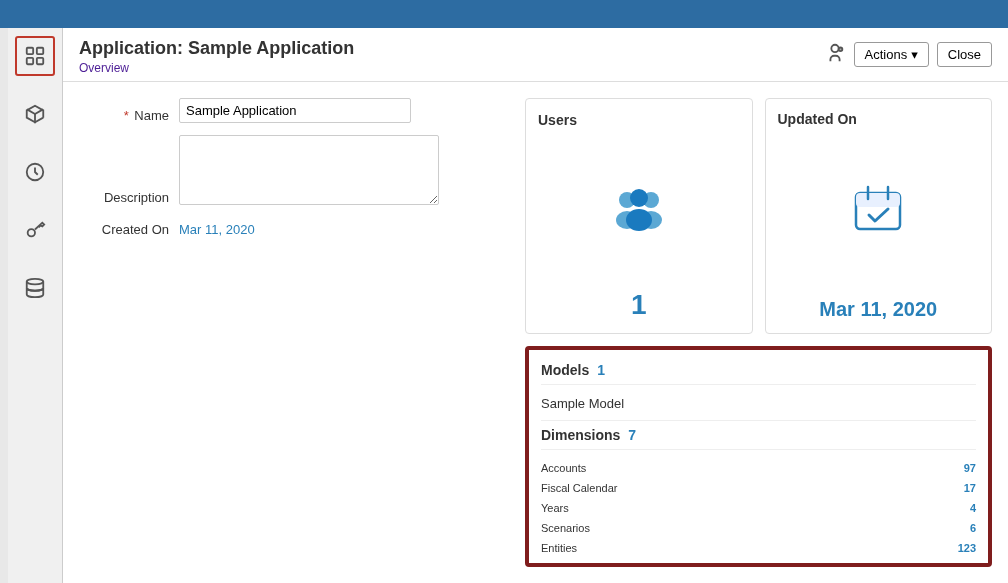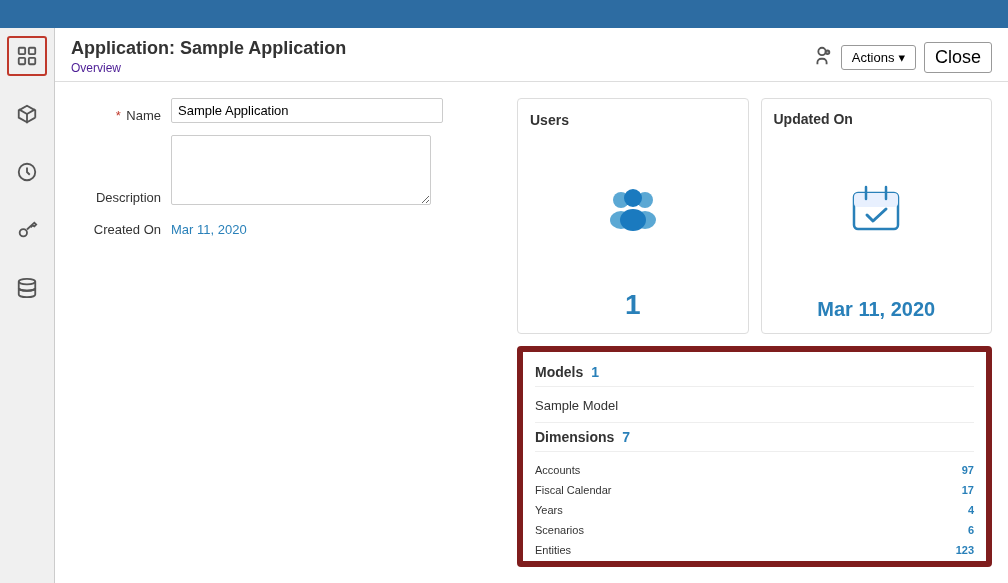--- a/index.html
+++ b/index.html
@@ -18,20 +18,21 @@
       height: 28px;
       display: flex;
       align-items: center;
       padding: 0 8px;
     }
 
     
     .main-layout {
       display: flex;
       height: calc(583px - 28px);
+      margin-left: 8px;
     }
 
     
     .sidebar {
       width: 55px;
       background: #f0f0f0;
       border-right: 1px solid #ccc;
       display: flex;
       flex-direction: column;
       align-items: center;
@@ -113,21 +114,21 @@
       display: flex;
       align-items: flex-start;
       gap: 4px;
     }
 
     .btn-close {
       background: #fff;
       border: 1px solid #999;
       border-radius: 3px;
       padding: 4px 10px;
-      font-size: 18px;
+      font-size: 13px;
       cursor: pointer;
     }
 
     
     .page-body {
       display: flex;
       flex: 1;
       padding: 16px;
       gap: 16px;
       overflow: hidden;
@@ -153,21 +154,21 @@
       color: #333;
       font-size: 13px;
     }
 
     .form-label .required {
       color: #c0392b;
       margin-right: 2px;
     }
 
     .form-input {
-      width: 272px;
+      width: 232px;
       padding: 4px 6px;
       border: 1px solid #ccc;
       border-radius: 2px;
       font-size: 13px;
     }
 
     .form-textarea {
       width: 260px;
       height: 70px;
       padding: 4px 6px;
@@ -239,21 +240,21 @@
     }
 
     
     .calendar-icon {
       color: #2980b9;
       margin-bottom: 4px;
     }
 
     
     .bottom-panel {
-      border: 6px solid #7f1d1d;
+      border: 4px solid #7f1d1d;
       border-radius: 4px;
       background: #fff;
       padding: 12px;
       flex: 1;
       overflow: hidden;
     }
 
     .section-header {
       font-size: 14px;
       font-weight: bold;

